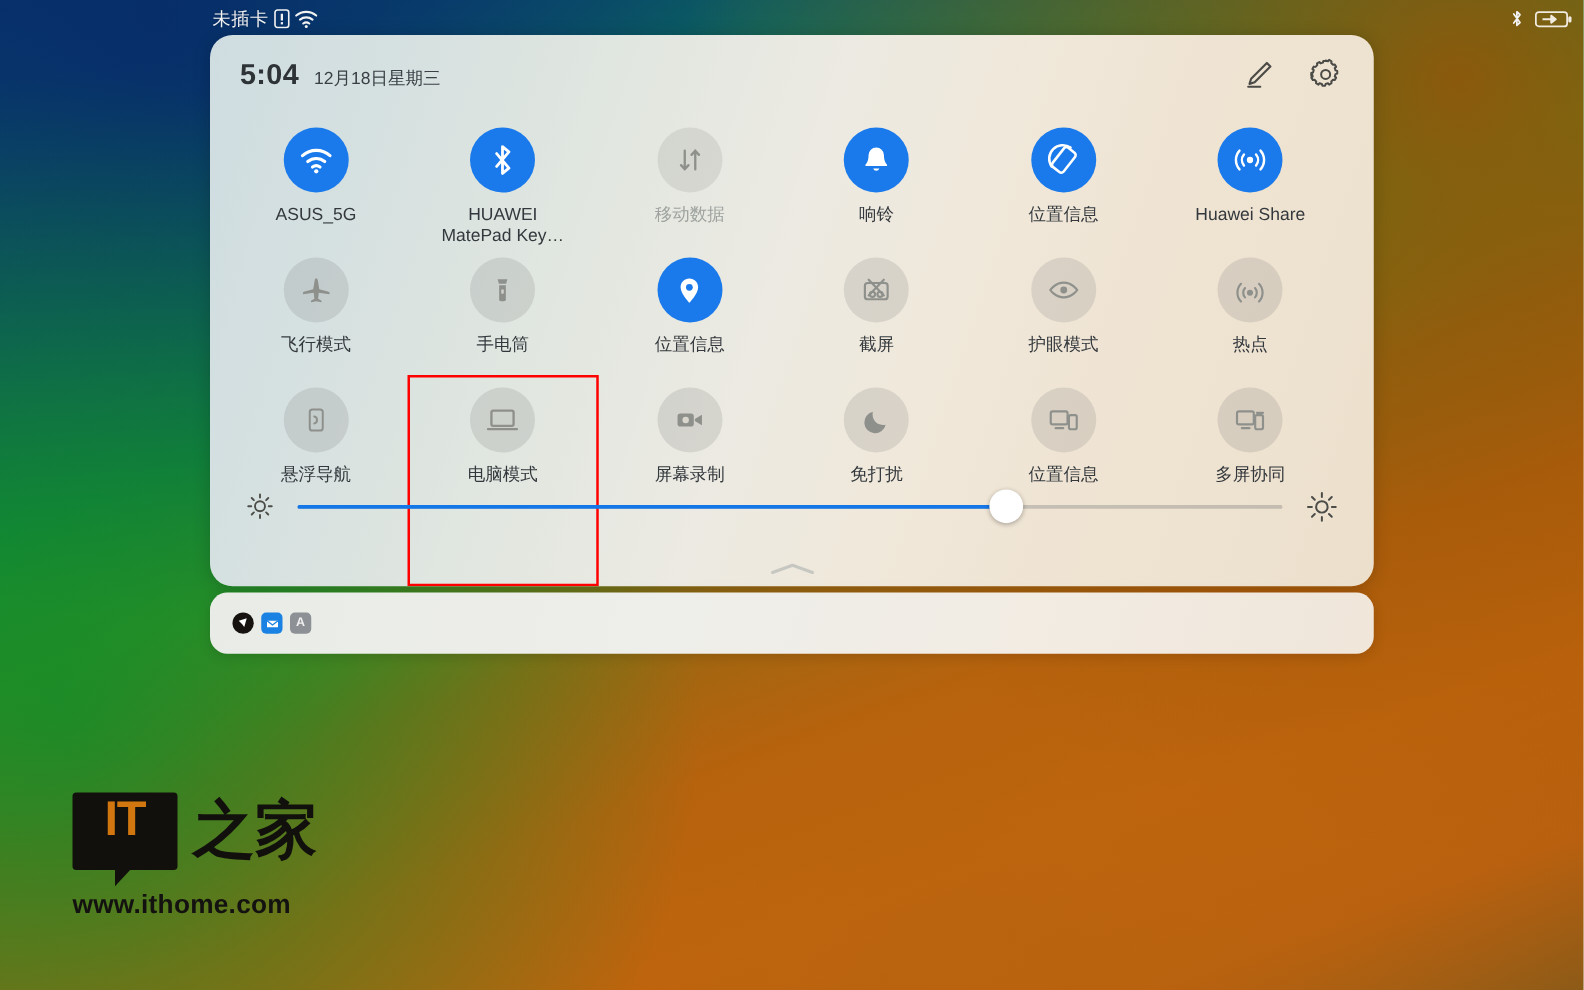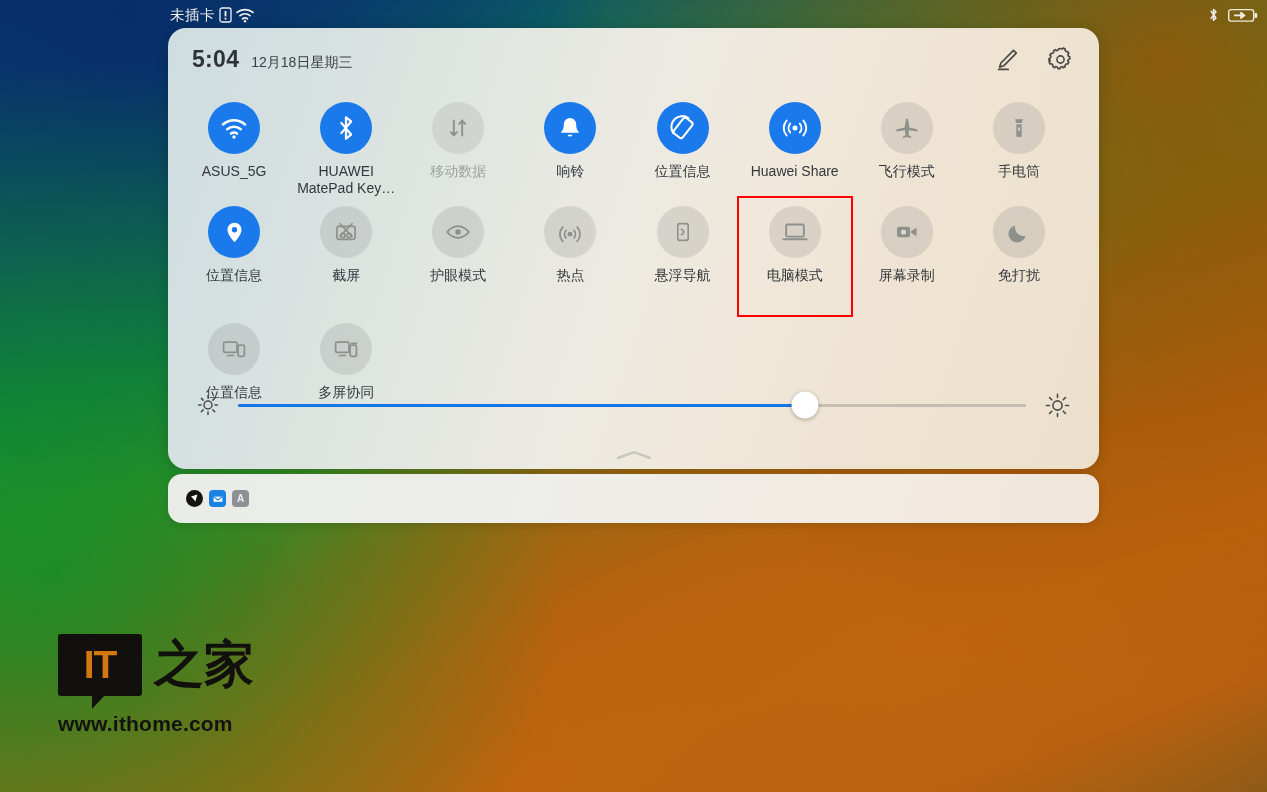--- a/index.html
+++ b/index.html
@@ -81,21 +81,21 @@
   }
   .clock-wrap { display: flex; align-items: baseline; gap: 12px; color: #2e3338; }
   #clock-time { font-size: 23px; font-weight: 700; letter-spacing: .3px; }
   #clock-date { font-size: 14px; font-weight: 400; color: #3a4046; }
   .header-actions { display: flex; align-items: center; gap: 26px; }
   .header-btn { cursor: pointer; }
 
   
   #toggle-grid {
     display: grid;
-    grid-template-columns: repeat(8, 1fr);
+    grid-template-columns: repeat(6, 1fr);
     padding: 4px 24px 0 10px;
     row-gap: 0px;
   }
   .tile {
     position: relative;
     display: flex; flex-direction: column; align-items: center;
     padding-top: 8px;
     height: 104px;
     cursor: pointer;
   }
@@ -110,21 +110,21 @@
   .tile.disabled .tile-circle { background: rgba(125,125,125,0.16); }
   .tile-label {
     font-size: 14px; line-height: 17px; text-align: center;
     color: #33383d; max-width: 104px;
     white-space: pre-line;
   }
   .tile.disabled .tile-label { color: #9ea3a0; }
   .tile.highlight {
     outline: 2px solid #ff0000;
     outline-offset: 0;
-    height: 117px;
+    height: 165px;
   }
 
   
   #brightness-row {
     position: absolute;
     left: 0; right: 0; bottom: 42px;
     height: 44px;
     display: flex; align-items: center;
     padding: 0 28px;
     gap: 18px;
@@ -180,21 +180,21 @@
     position: absolute; left: 58px; top: 634px;
     z-index: 10;
     user-select: none;
   }
   #wm-row { display: flex; align-items: flex-start; gap: 12px; }
   #wm-it {
     position: relative;
     width: 84px; height: 62px;
     background: #12100c;
     border-radius: 3px;
-    display: flex; align-items: center; justify-content: center;
+    display: flex; align-items: flex-start; justify-content: center;
   }
   #wm-it::after {
     content: "";
     position: absolute; left: 34px; bottom: -13px;
     width: 0; height: 0;
     border-left: 13px solid #12100c;
     border-bottom: 14px solid transparent;
   }
   #wm-it span {
     color: #d2770f;

